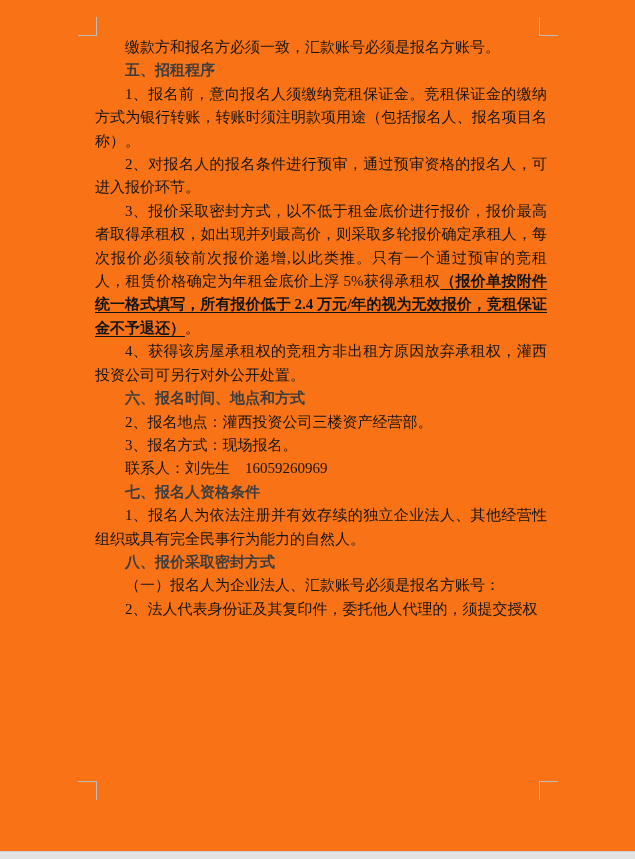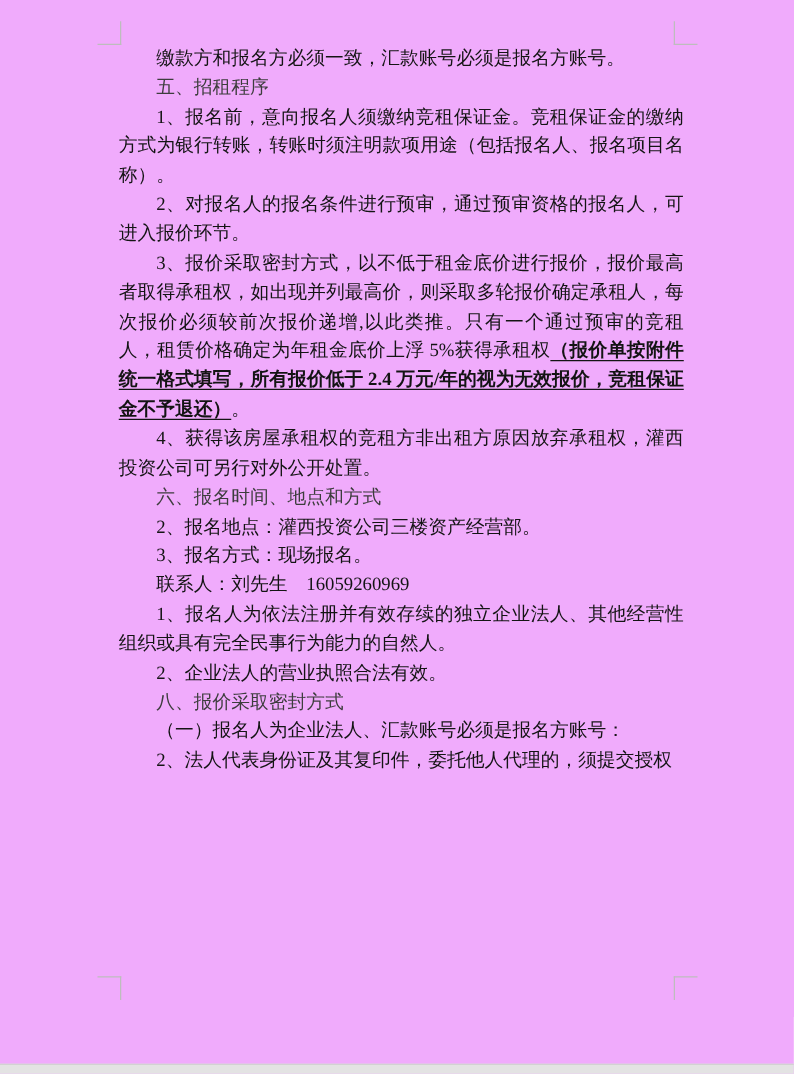--- a/index.html
+++ b/index.html
@@ -5,21 +5,21 @@
   html, body { margin: 0; padding: 0; }
   body {
     width: 635px; height: 859px;
     background: #ffffff;
     font-family: "Liberation Serif", "DejaVu Serif", serif;
     overflow: hidden;
   }
   #page {
     position: relative;
     width: 635px; height: 859px;
-    background: #f0abfc;
+    background: #f97316;
   }
   
   .crop { position: absolute; width: 18px; height: 18px; }
   .crop-tl { left: 78px;  top: 17px;  border-right: 1px solid #bdbdbd; border-bottom: 1px solid #bdbdbd; }
   .crop-tr { left: 539px; top: 17px;  border-left: 1px solid #bdbdbd;  border-bottom: 1px solid #bdbdbd; }
   .crop-bl { left: 78px;  top: 781px; border-right: 1px solid #bdbdbd; border-top: 1px solid #bdbdbd; }
   .crop-br { left: 539px; top: 781px; border-left: 1px solid #bdbdbd;  border-top: 1px solid #bdbdbd; }
 
   #text-area {
     position: absolute;
@@ -27,21 +27,21 @@
     color: #141414;
     font-size: 15px;
     line-height: 23.4px;
     text-align: justify;
   }
   #text-area p {
     margin: 0;
     text-indent: 2em;
   }
   #text-area p.heading {
-    font-weight: normal;
+    font-weight: bold;
     color: #3d3d3d;
     text-align: left;
   }
   .run-emph {
     font-weight: bold;
     text-decoration: underline;
     text-underline-offset: 3px;
   }
   .run-blue { color: #1a1ad2; }
 
@@ -66,21 +66,21 @@
       <p class="body"><span>缴款方和报名方必须一致，汇款账号必须是报名方账号。</span></p>
       <p class="heading"><span>五、招租程序</span></p>
       <p class="body"><span>1、报名前，意向报名人须缴纳竞租保证金。竞租保证金的缴纳方式为银行转账，转账时须注明款项用途（包括报名人、报名项目名称）。</span></p>
       <p class="body"><span>2、对报名人的报名条件进行预审，通过预审资格的报名人，可进入报价环节。</span></p>
       <p class="body"><span>3、报价采取密封方式，以不低于租金底价进行报价，报价最高者取得承租权，如出现并列最高价，则采取多轮报价确定承租人，每次报价必须较前次报价递增,以此类推。只有一个通过预审的竞租人，租赁价格确定为年租金底价上浮 5%获得承租权</span><span class="run-emph">（报价单按附件统一格式填写，所有报价低于 2.4 万元/年的视为无效报价，竞租保证金不予退还）</span><span>。</span></p>
       <p class="body"><span>4、获得该房屋承租权的竞租方非出租方原因放弃承租权，灌西投资公司可另行对外公开处置。</span></p>
       <p class="heading"><span>六、报名时间、地点和方式</span></p>
       <p class="body"><span>2、报名地点：灌西投资公司三楼资产经营部。</span></p>
       <p class="body"><span>3、报名方式：现场报名。</span></p>
       <p class="body"><span>联系人：刘先生　16059260969</span></p>
+      <p class="heading"><span>七、报名人资格条件</span></p>
       <p class="body"><span>1、报名人为依法注册并有效存续的独立企业法人、其他经营性组织或具有完全民事行为能力的自然人。</span></p>
-      <p class="body"><span>2、企业法人的营业执照合法有效。</span></p>
       <p class="heading"><span>八、报价采取密封方式</span></p>
       <p class="body"><span>（一）报名人为企业法人、汇款账号必须是报名方账号：</span></p>
       <p class="body"><span>2、法人代表身份证及其复印件，委托他人代理的，须提交授权</span></p>
     </div>
 
   <div id="bottom-bar"></div>
 </div>
 
 </body></html>

